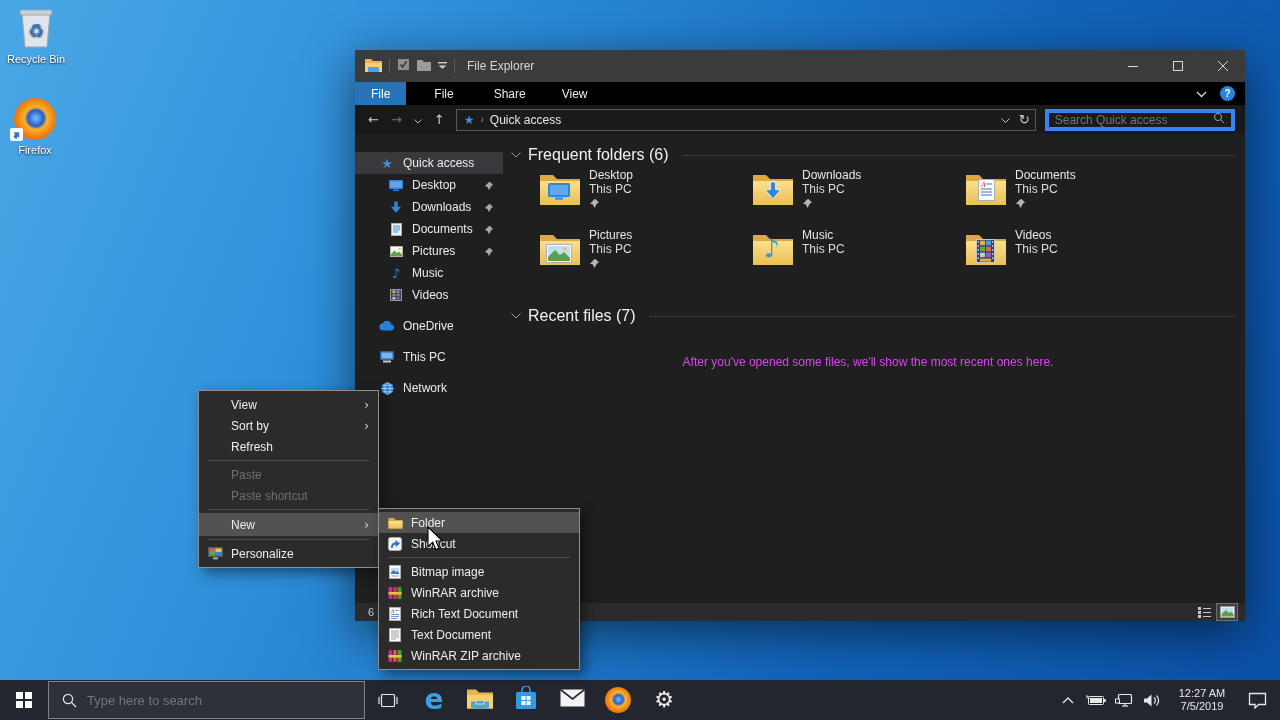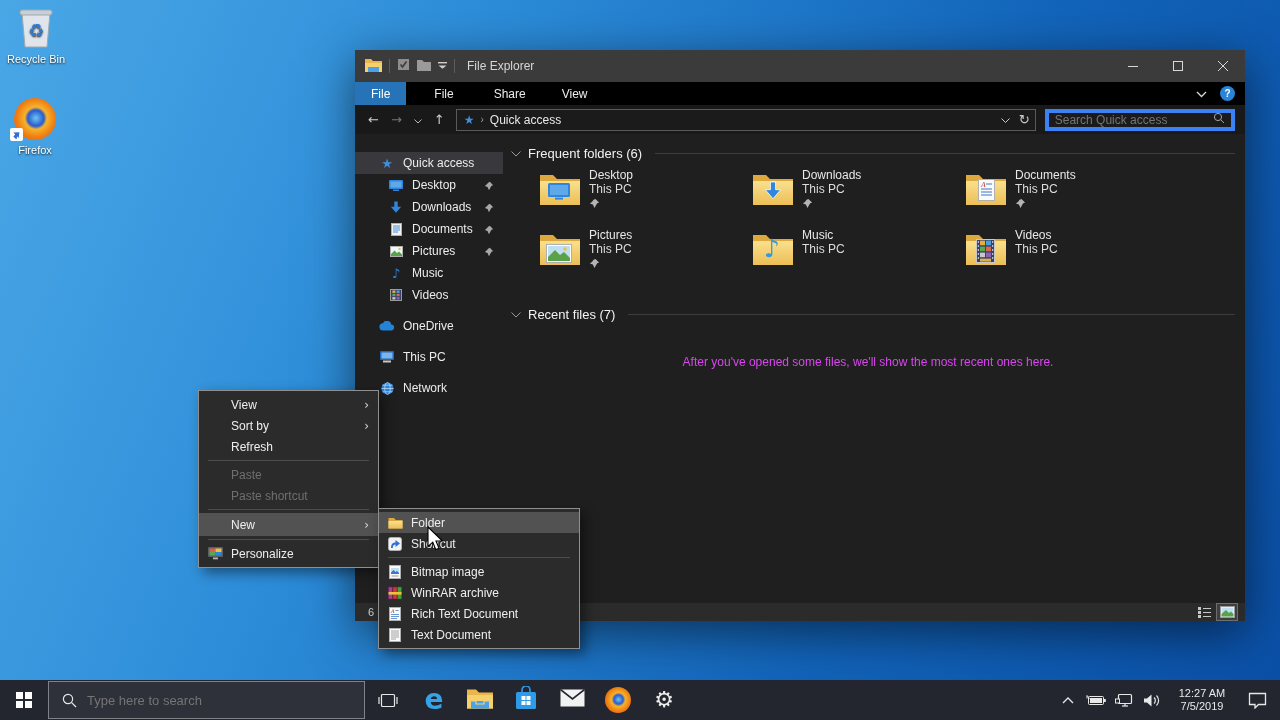--- a/index.html
+++ b/index.html
@@ -54,21 +54,21 @@
   .sitem { height:22px; display:flex; align-items:center; position:relative; color:#ececec; }
   .sitem .sico { width:16px; display:flex; justify-content:center; margin-right:8px; }
   .lvl0 .sico { margin-left:24px; }
   .lvl1 .sico { margin-left:33px; }
   .sel { background:#39393d; }
   .spin { position:absolute; right:9px; top:6px; }
   .sgap { height:9px; }
 
   .main { flex:1; position:relative; }
   .grouphdr { position:absolute; left:8px; right:10px; display:flex; align-items:center; gap:7px;
-    font-size:13px; color:#f2f2f2;justify-content:center; }
+    font-size:16px; color:#f2f2f2;justify-content:center; }
   .grouphdr .rule { flex:1; border-top:1px solid #3c3c3c; margin-left:6px; }
   .tilegrid { position:absolute; left:36px; top:34px; display:grid;
     grid-template-columns:213px 213px 213px; grid-auto-rows:60px; }
   .tile { display:flex; }
   .tile .ticon { position:relative; width:42px; height:34px; margin-top:4px; }
   .tile .tmeta { margin-left:8px; font-size:12px; line-height:14px; }
   .tile .tloc { color:#dcdcdc; }
   .overlay { position:absolute; }
   .emptymsg { position:absolute; top:213px; left:0; right:12px; text-align:center; font-size:12px; color:#d946ef;margin-top:8px; }
 
@@ -614,20 +614,32 @@
     </div>
     <div class="mitem">
       <span class="mico">
           <svg width="12" height="14" viewBox="0 0 12 14">
             <rect x="0.5" y="0.5" width="11" height="13" fill="#fafafa" stroke="#b0b0b0"></rect>
             <path d="M2 3h8M2 5h8M2 7h8M2 9h8M2 11h5" stroke="#8a8a8a" stroke-width="0.8"></path>
           </svg>
         </span>
       <span>Text Document</span>
     </div>
+    <div class="mitem">
+      <span class="mico">
+          <svg width="14" height="14" viewBox="0 0 14 14">
+            <rect x="0.5" y="1" width="4" height="12" fill="#b03a9a" stroke="#6a2060" stroke-width="0.5"></rect>
+            <rect x="5" y="1" width="4" height="12" fill="#cc3a3a" stroke="#7a1a1a" stroke-width="0.5"></rect>
+            <rect x="9.5" y="1" width="4" height="12" fill="#3fa23f" stroke="#1d6a1d" stroke-width="0.5"></rect>
+            <rect x="0.5" y="6" width="13" height="2.6" fill="#e8c43a"></rect>
+            <path d="M6.8 1.5v11" stroke="#f2e28a" stroke-width="1" stroke-dasharray="1.2 1"></path>
+          </svg>
+        </span>
+      <span>WinRAR ZIP archive</span>
+    </div>
   </div>
 
   <div class="taskbar">
     <div class="startbtn">
       <div class="winlogo">
           <div></div>
           <div></div>
           <div></div>
           <div></div>
         </div>

